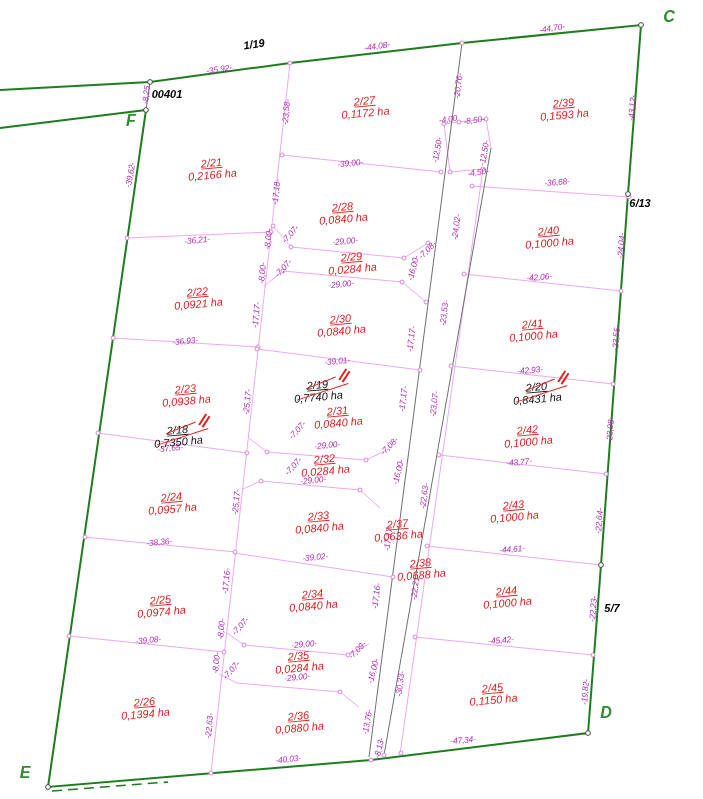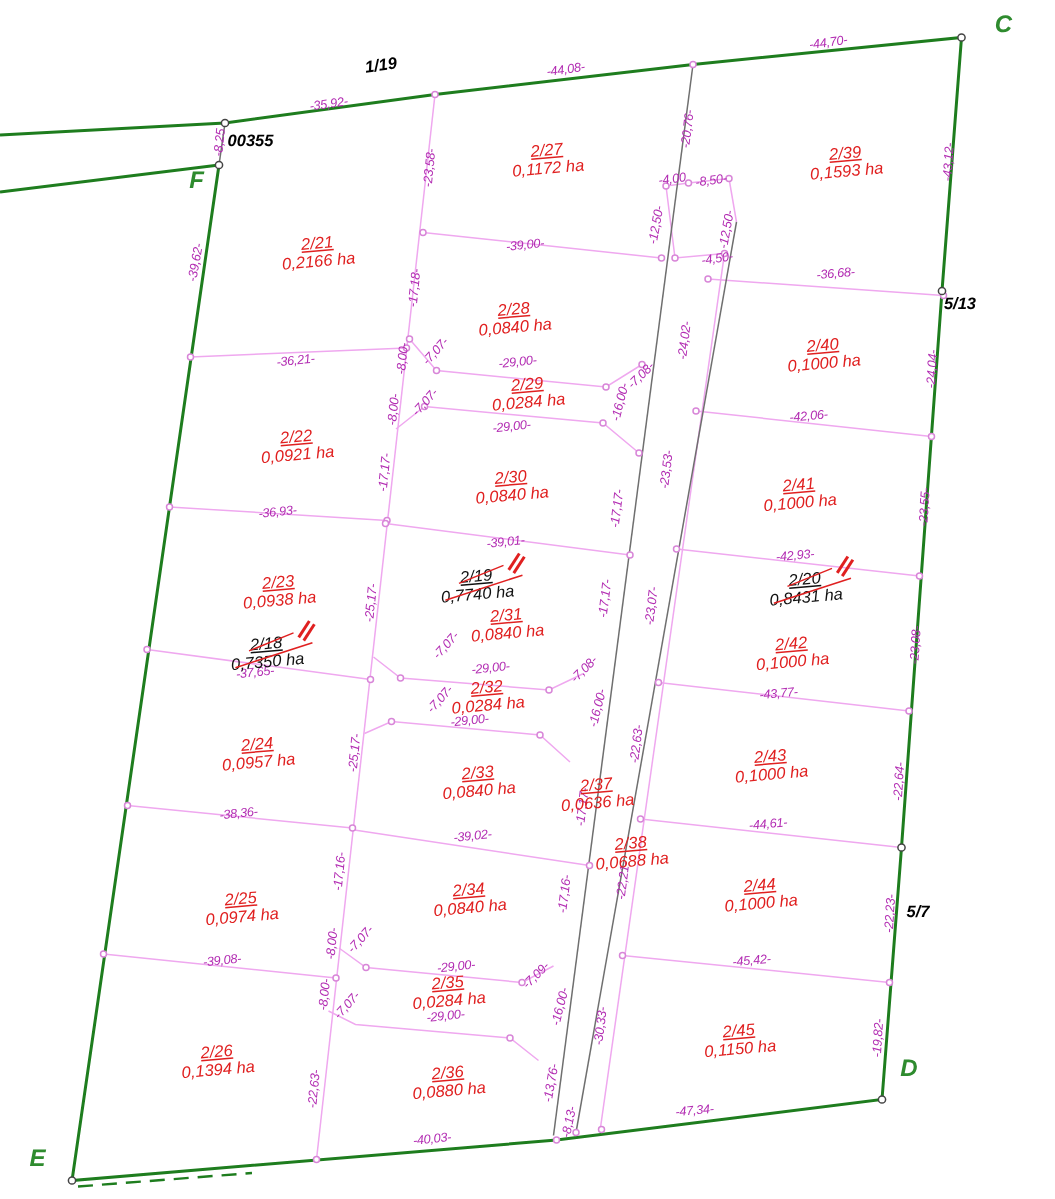--- a/index.html
+++ b/index.html
@@ -333,17 +333,17 @@
         <span class="area">0,8431 ha</span>
         <i class="strike s1"></i>
         <i class="strike s2"></i>
         <i class="dtick"></i>
       </div>
       <div class="corner" style="left: 669px; top: 17px; transform: translate(-50%, -50%) rotate(0deg);">C</div>
       <div class="corner" style="left: 606px; top: 713px; transform: translate(-50%, -50%) rotate(0deg);">D</div>
       <div class="corner" style="left: 25px; top: 773px; transform: translate(-50%, -50%) rotate(0deg);">E</div>
       <div class="corner" style="left: 131px; top: 121px; transform: translate(-50%, -50%) rotate(0deg);">F</div>
       <div class="neighbor" style="left: 254px; top: 44px; transform: translate(-50%, -50%) rotate(-8deg);">1/19</div>
-      <div class="neighbor" style="left: 167px; top: 94px; transform: translate(-50%, -50%) rotate(0deg);">00355</div>
-      <div class="neighbor" style="left: 640px; top: 203px; transform: translate(-50%, -50%) rotate(0deg);">5/13</div>
+      <div class="neighbor" style="left: 167px; top: 94px; transform: translate(-50%, -50%) rotate(0deg);">00401</div>
+      <div class="neighbor" style="left: 640px; top: 203px; transform: translate(-50%, -50%) rotate(0deg);">6/13</div>
       <div class="neighbor" style="left: 612px; top: 608px; transform: translate(-50%, -50%) rotate(0deg);">5/7</div>
     </div>
 </div>
 
 </body></html>

